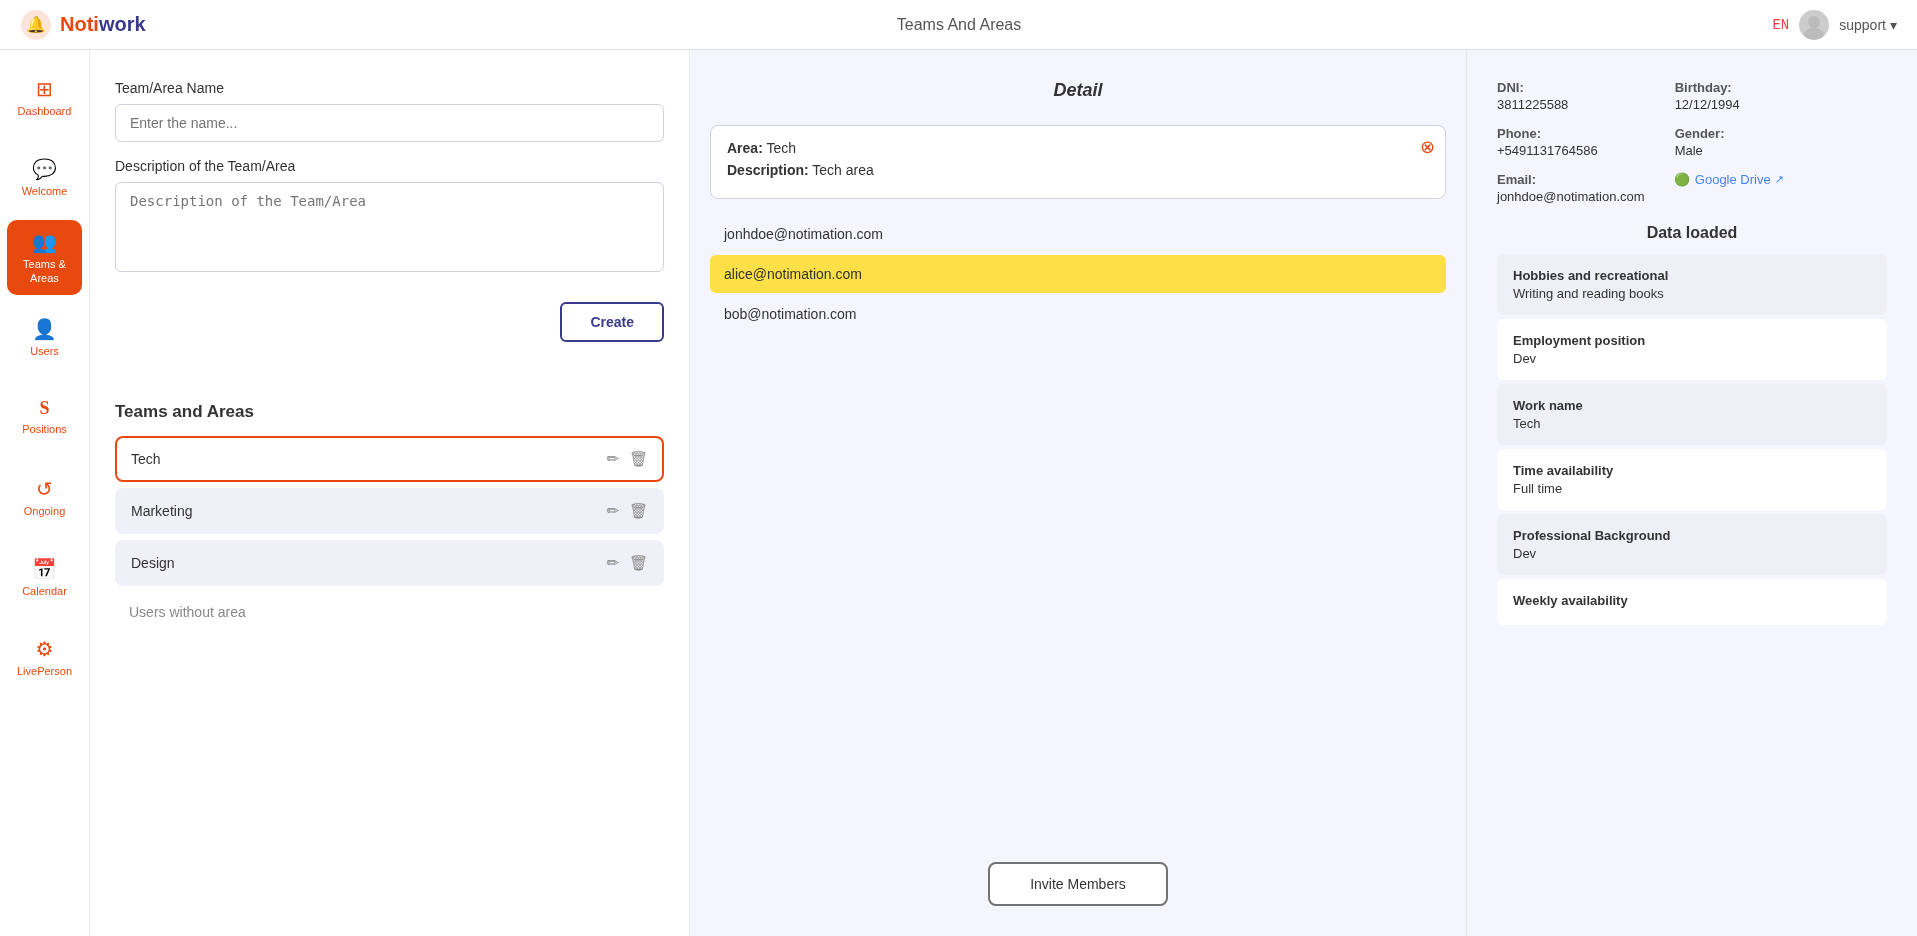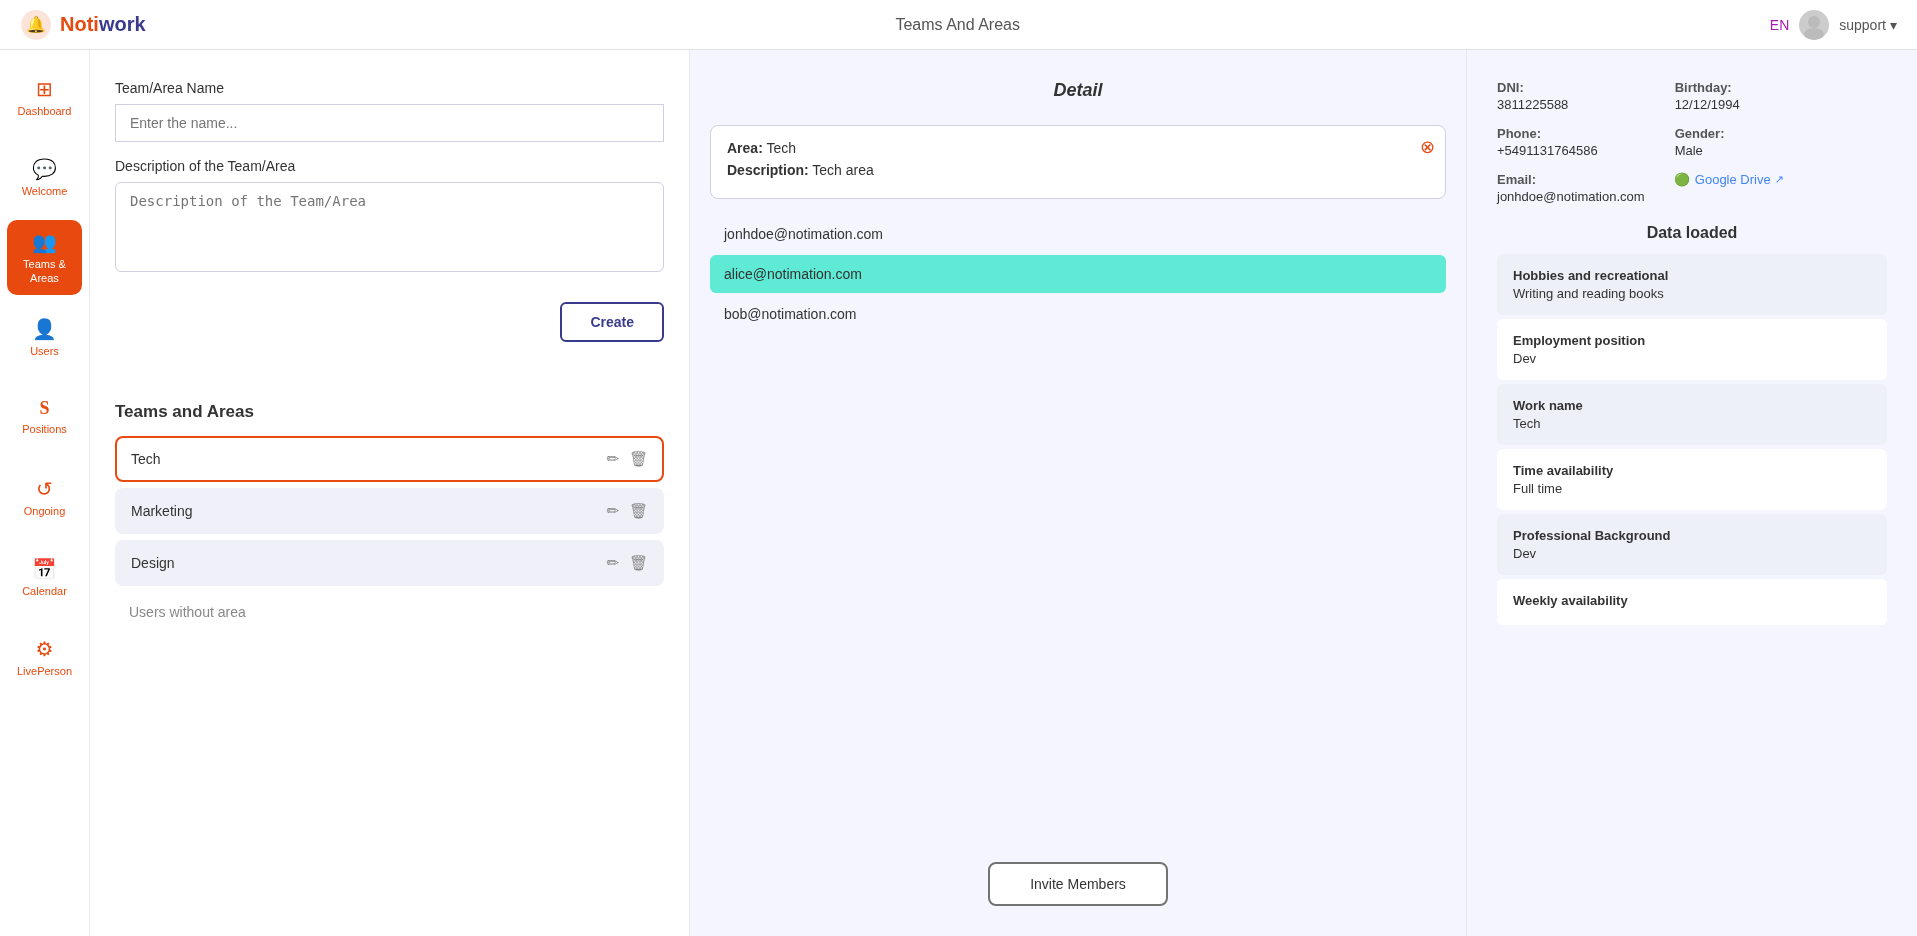--- a/index.html
+++ b/index.html
@@ -8,21 +8,21 @@
     
     .header {
       display: flex; align-items: center; justify-content: space-between;
       background: #fff; height: 50px; padding: 0 20px;
       border-bottom: 1px solid #e0e0e0; position: fixed; top: 0; left: 0; right: 0; z-index: 100;
     }
     .header-logo { display: flex; align-items: center; gap: 8px; }
     .header-logo-icon { width: 32px; height: 32px; }
     .header-title { font-size: 16px; color: #555; }
     .header-right { display: flex; align-items: center; gap: 10px; }
-    .header-lang { font-size: 14px; color: #a21caf; }
+    .header-lang { font-size: 14px; color: #ef4444; font-family: Liberation Mono, monospace; }
     .header-avatar { width: 30px; height: 30px; border-radius: 50%; background: #ccc; display: flex; align-items: center; justify-content: center; overflow: hidden; }
     .header-user { font-size: 14px; color: #555; display: flex; align-items: center; gap: 4px; cursor: pointer; }
 
     
     .layout { display: flex; margin-top: 50px; height: calc(936px - 50px); }
 
     
     .sidebar {
       width: 90px; background: #fff; border-right: 1px solid #e8e8f0;
       display: flex; flex-direction: column; align-items: center; padding: 10px 0; gap: 5px;
@@ -44,21 +44,21 @@
     
     .main-content { display: flex; flex: 1; overflow: hidden; }
 
     
     .left-panel {
       width: 600px; flex-shrink: 0; background: #fff; padding: 30px 25px;
       overflow-y: auto; border-right: 1px solid #e8e8f0;
     }
     .form-label { font-size: 14px; color: #333; margin-bottom: 8px; display: block; }
     .form-input {
-      width: 100%; border: 1px solid #d0d0e0; border-radius: 0;
+      width: 100%; border: 1px solid #d0d0e0; border-radius: 6px;
       padding: 10px 14px; font-size: 14px; color: #555; outline: none;
       background: #fff;
     }
     .form-textarea {
       width: 100%; border: 1px solid #d0d0e0; border-radius: 6px;
       padding: 10px 14px; font-size: 14px; color: #555; outline: none;
       height: 90px; resize: none; background: #fff;
     }
     .form-section { margin-bottom: 16px; }
     .create-btn {
@@ -109,21 +109,21 @@
       padding: 8px 12px; gap: 8px;
     }
     .search-input { border: none; outline: none; flex: 1; font-size: 14px; color: #555; }
     .search-icon { color: #888; font-size: 15px; }
 
     .member-list { display: flex; flex-direction: column; gap: 2px; }
     .member-item {
       padding: 11px 14px; border-radius: 6px; font-size: 14px; color: #333;
       cursor: pointer;
     }
-    .member-item.active { background: #5eead4; }
+    .member-item.active { background: #fde047; }
 
     .invite-btn-wrap { margin-top: auto; display: flex; justify-content: center; padding-top: 20px; }
     .invite-btn {
       padding: 12px 40px; border: 2px solid #737373; border-radius: 8px;
       background: #fff; color: #333; font-size: 14px; font-weight: 500; cursor: pointer;
     }
 
     
     .right-panel {
       width: 450px; flex-shrink: 0; background: #f5f5ff;

